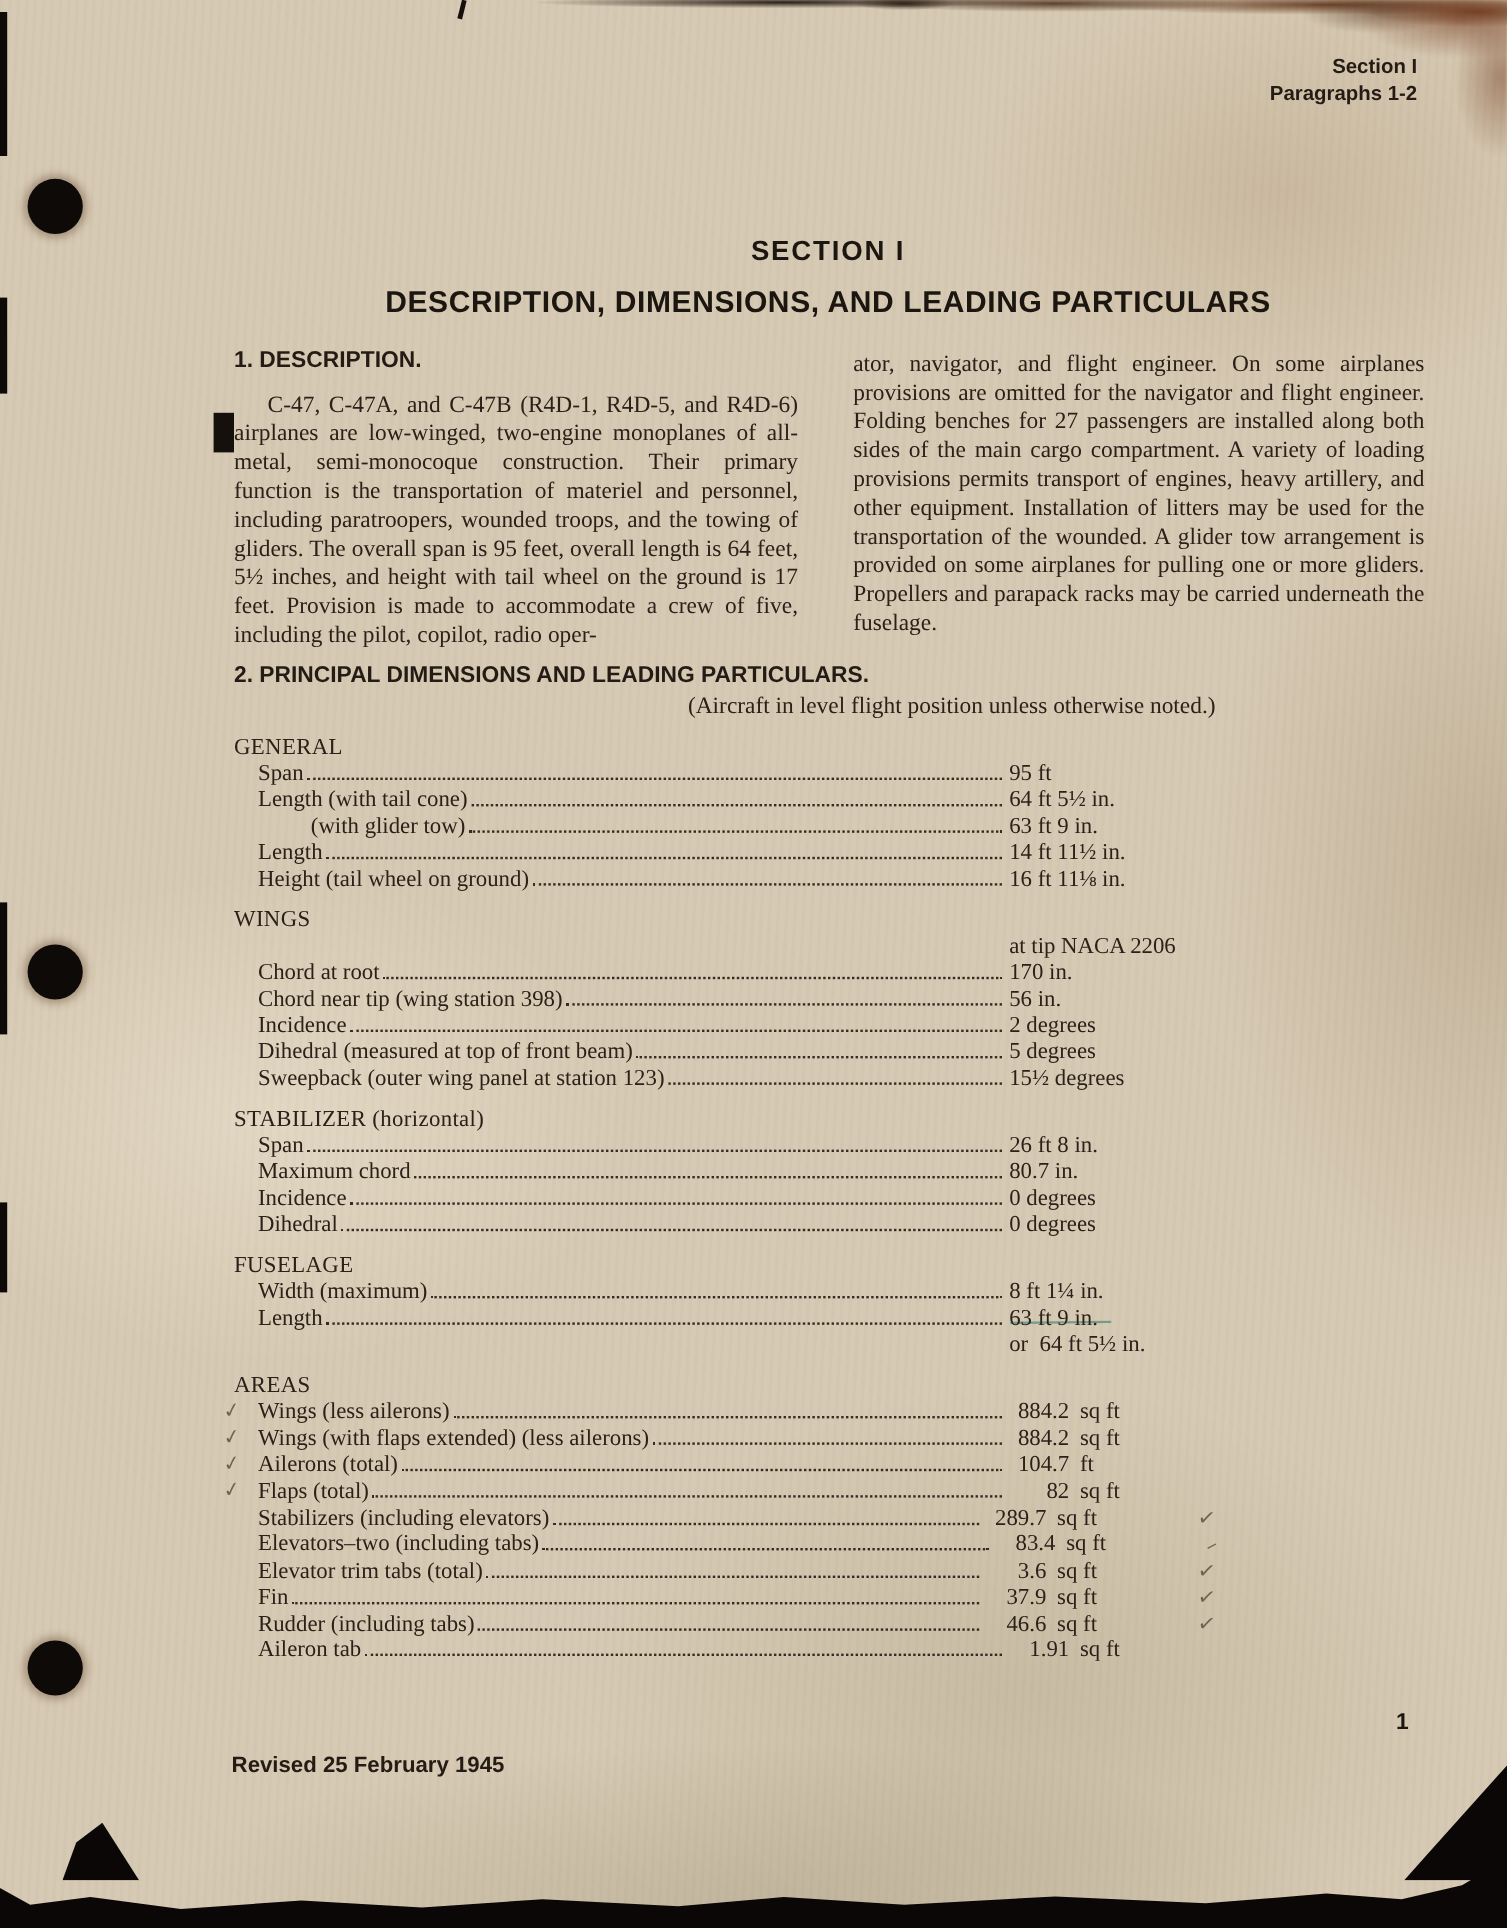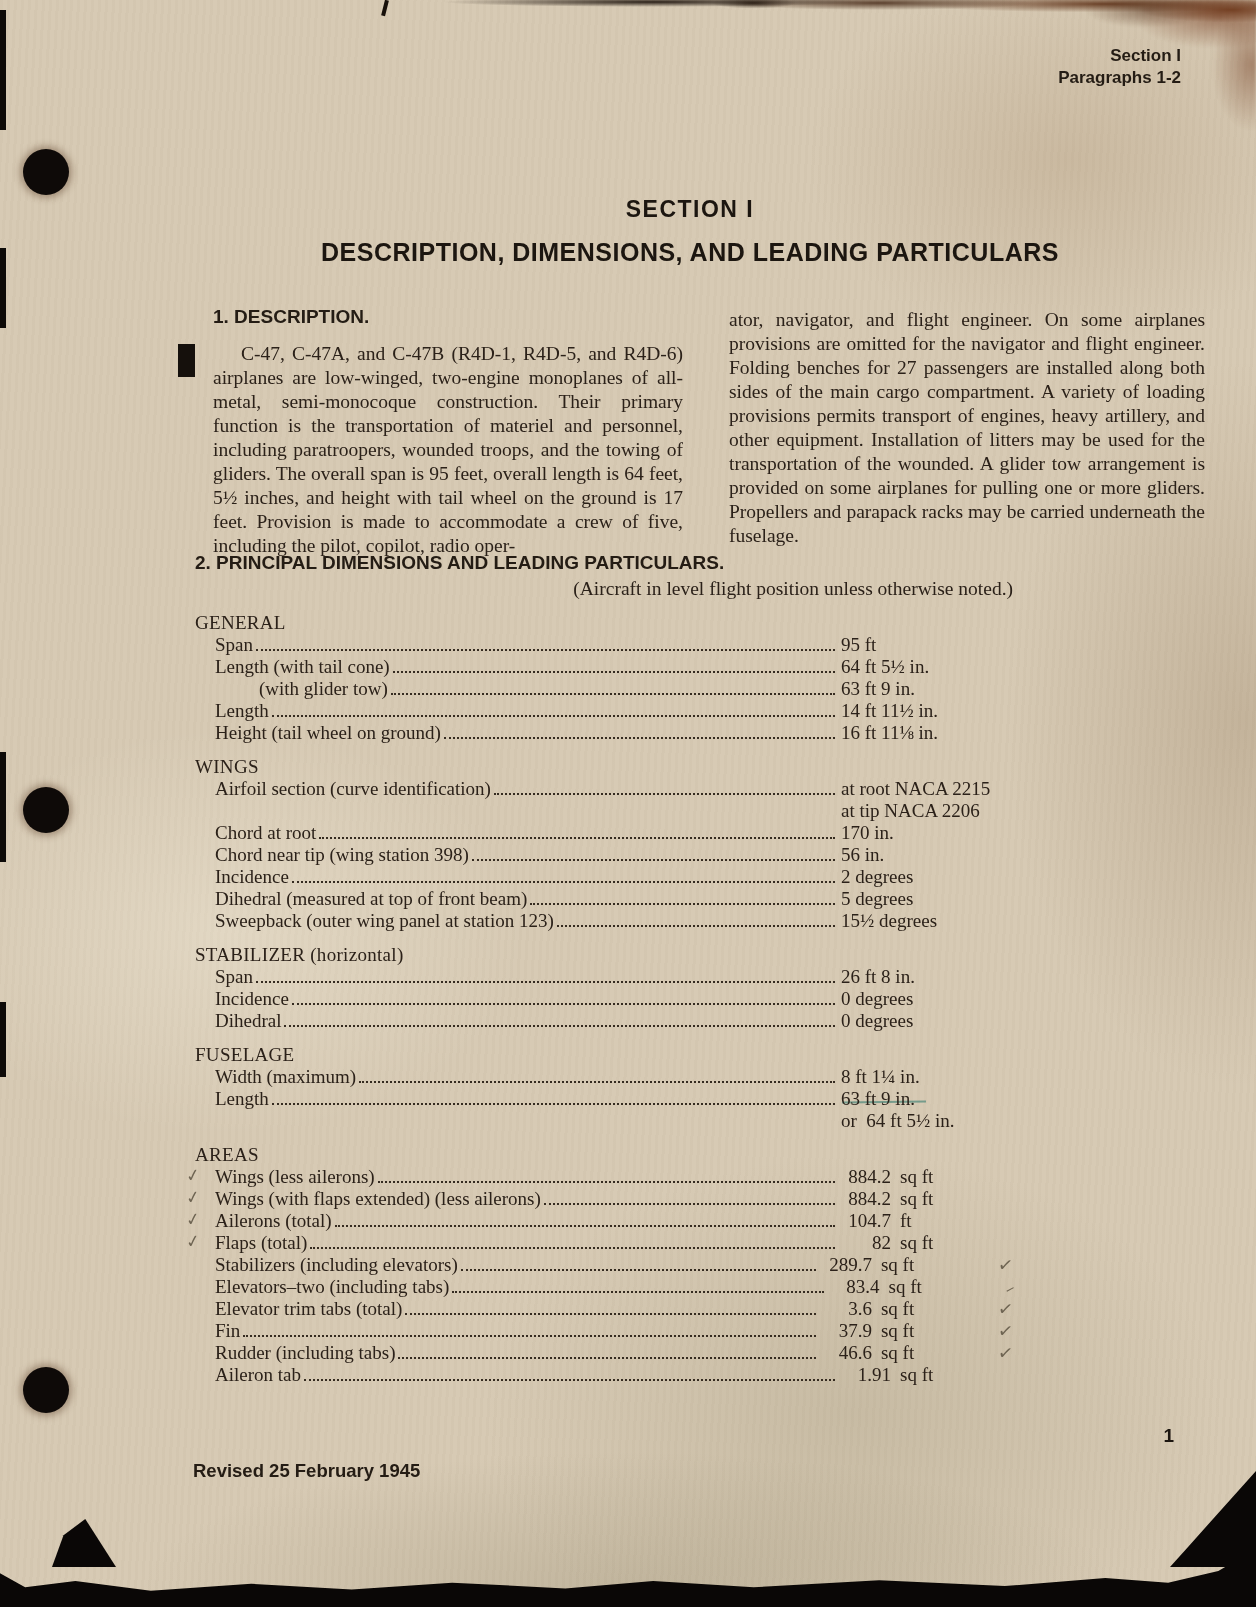--- a/index.html
+++ b/index.html
@@ -52,21 +52,21 @@
   .change-bar { position:absolute; left:178px; top:344px; width:17px; height:33px; background:#15100c; }
 
   
   .hdr { position:absolute; top:45px; right:75px; text-align:right;
     font-family:"Liberation Sans", sans-serif; font-weight:700; font-size:17px; line-height:22px; color:#241c14; }
   .title1 { position:absolute; top:196px; left:195px; width:990px; text-align:center;
     font-family:"Liberation Sans", sans-serif; font-weight:700; font-size:23px; letter-spacing:1.5px; color:#1c1610; }
   .title2 { position:absolute; top:238px; left:145px; width:1090px; text-align:center;
     font-family:"Liberation Sans", sans-serif; font-weight:700; font-size:25px; letter-spacing:0.5px; color:#1c1610; }
 
-  .cols { position:absolute; top:290px; left:213px; width:992px; display:flex; gap:46px;margin-top:16px; }
+  .cols { position:absolute; top:290px; left:195px; width:992px; display:flex; gap:46px; }
   .colL { width:470px; } .colR { width:476px; }
   .desc-head { font-family:"Liberation Sans", sans-serif; font-weight:700; font-size:19px; color:#241c14; }
   .para { margin-top:14px; font-size:19.5px; line-height:24px; text-align:justify; } 
   .colL .para { text-indent:28px; }
   .colR .para { margin-top:2px; }
 
   .sec2 { position:absolute; top:552px; left:195px; width:818px; }
   .sec2-head { font-family:"Liberation Sans", sans-serif; font-weight:700; font-size:19px; color:#241c14; }
   .sec2-note { margin-top:4px; padding-left:20px; font-size:19.5px;text-align:right; }
 
@@ -157,25 +157,20 @@
           </div>
           <div class="prow">
             <span class="rlabel">Height (tail wheel on ground)</span>
             <span class="dots"></span>
             <span class="rvalue">16 ft 11⅛ in.</span>
           </div>
         </div>
         <div class="group">
           <div class="group-title">WINGS</div>
           <div class="prow">
-            <span class="rlabel">Airfoil section (curve identification)</span>
-            <span class="dots"></span>
-            <span class="rvalue">at root NACA 2215</span>
-          </div>
-          <div class="prow">
             <span class="spacer"></span>
             <span class="rvalue">at tip NACA 2206</span>
           </div>
           <div class="prow">
             <span class="rlabel">Chord at root</span>
             <span class="dots"></span>
             <span class="rvalue">170 in.</span>
           </div>
           <div class="prow">
             <span class="rlabel">Chord near tip (wing station 398)</span>
@@ -199,20 +194,25 @@
           </div>
         </div>
         <div class="group">
           <div class="group-title">STABILIZER (horizontal)</div>
           <div class="prow">
             <span class="rlabel">Span</span>
             <span class="dots"></span>
             <span class="rvalue">26 ft 8 in.</span>
           </div>
           <div class="prow">
+            <span class="rlabel">Maximum chord</span>
+            <span class="dots"></span>
+            <span class="rvalue">80.7 in.</span>
+          </div>
+          <div class="prow">
             <span class="rlabel">Incidence</span>
             <span class="dots"></span>
             <span class="rvalue">0 degrees</span>
           </div>
           <div class="prow">
             <span class="rlabel">Dihedral</span>
             <span class="dots"></span>
             <span class="rvalue">0 degrees</span>
           </div>
         </div>

